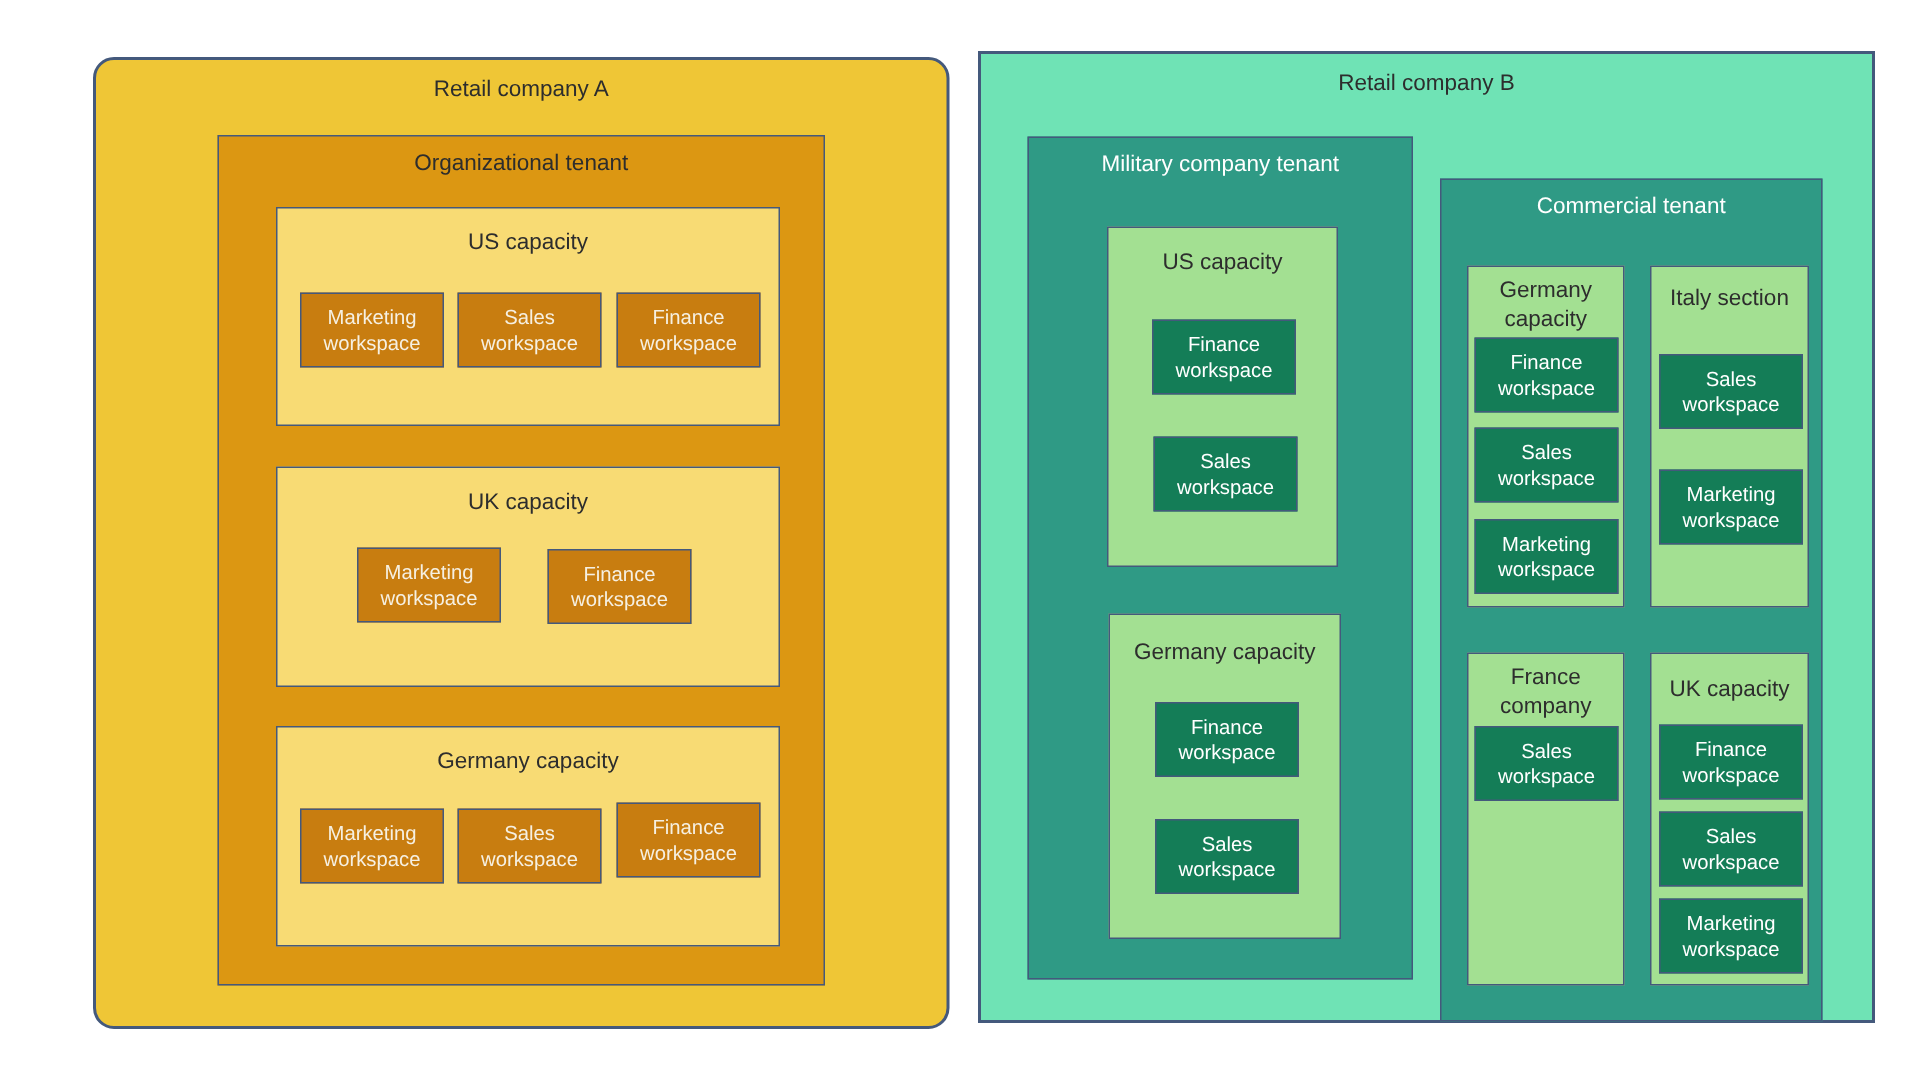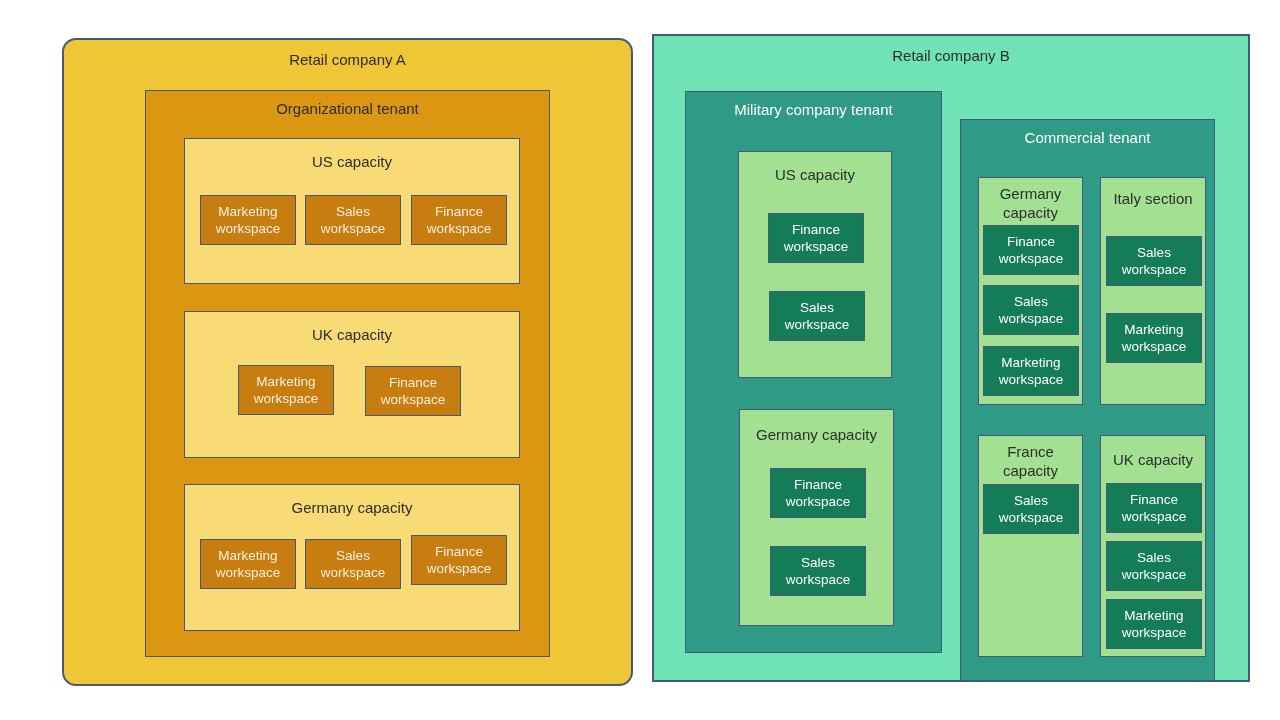--- a/index.html
+++ b/index.html
@@ -139,21 +139,21 @@
         <div class="ws b" style="left:4px; top:168px;">Marketing workspace</div>
       </div>
 
       <div class="cap b" style="left:139px; top:57px; width:106px; height:228px;">
         <div class="cap-title" style="padding-top:11px;">Italy section</div>
         <div class="ws b" style="left:5px; top:58px;">Sales workspace</div>
         <div class="ws b" style="left:5px; top:135px;">Marketing workspace</div>
       </div>
 
       <div class="cap b" style="left:17px; top:315px; width:105px; height:222px;">
-        <div class="cap-title" style="padding-top:6px;">France capacity</div>
+        <div class="cap-title" style="padding-top:6px;">France company</div>
         <div class="ws b" style="left:4px; top:48px;">Sales workspace</div>
       </div>
 
       <div class="cap b" style="left:139px; top:315px; width:106px; height:222px;">
         <div class="cap-title" style="padding-top:14px;">UK capacity</div>
         <div class="ws b" style="left:5px; top:47px;">Finance workspace</div>
         <div class="ws b" style="left:5px; top:105px;">Sales workspace</div>
         <div class="ws b" style="left:5px; top:163px;">Marketing workspace</div>
       </div>
     </div>

